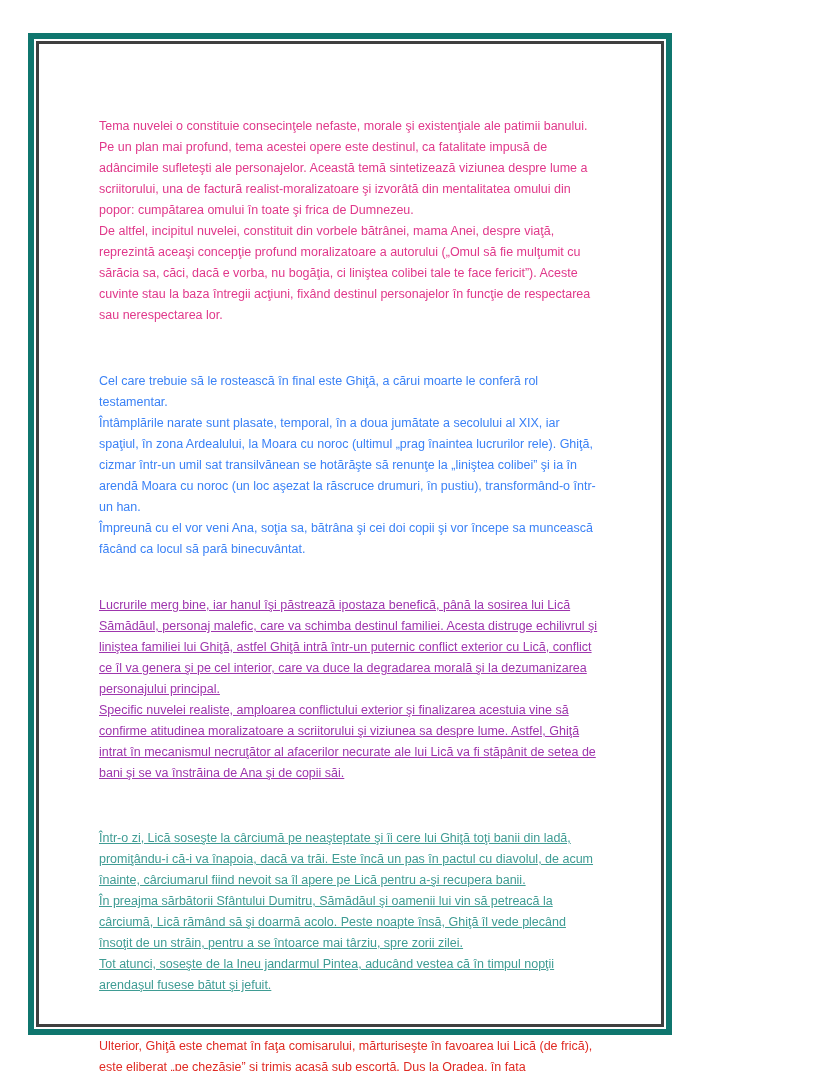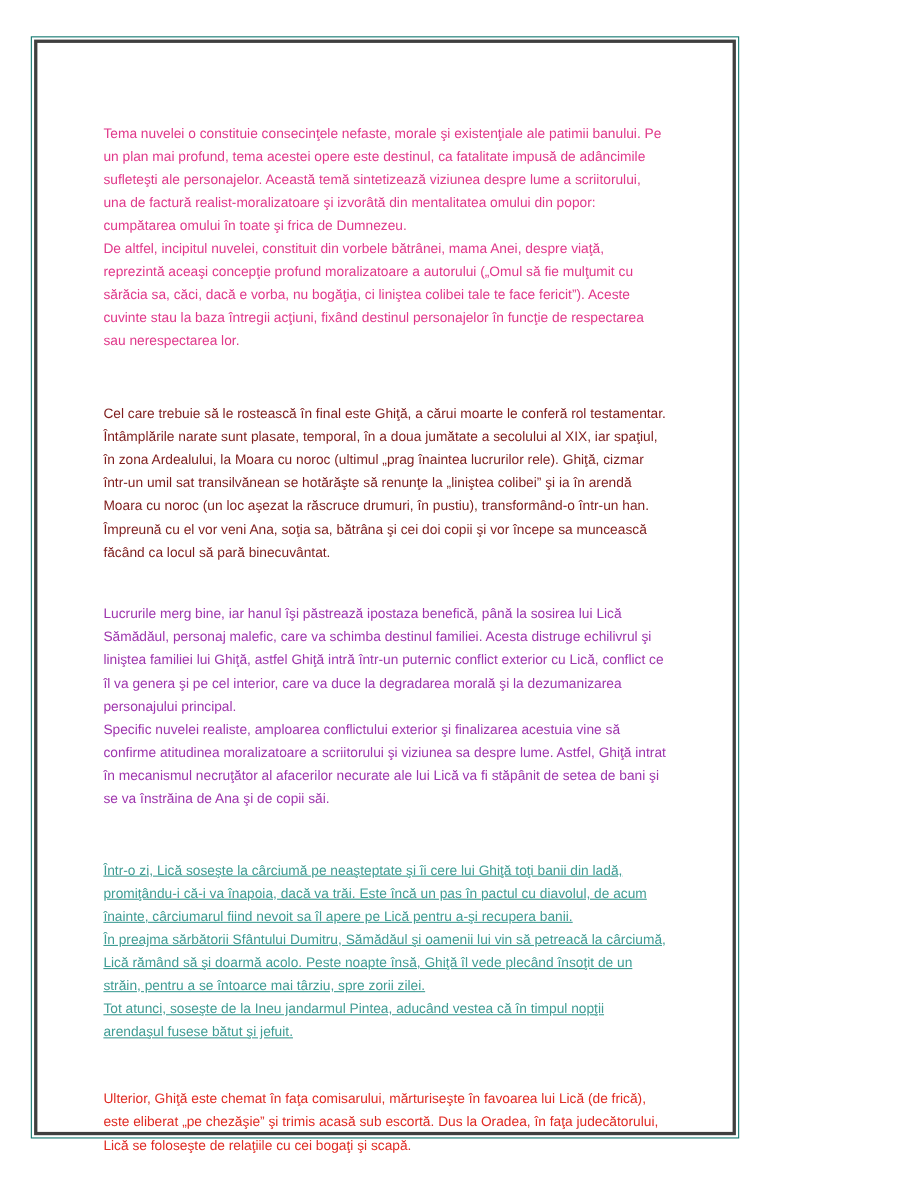--- a/index.html
+++ b/index.html
@@ -3,52 +3,52 @@
 <meta charset="utf-8">
 <style>
   html,body{margin:0;padding:0;}
   body{
     width:828px;height:1071px;background:#ffffff;
     font-family:"Liberation Sans",sans-serif;
     position:relative;overflow:hidden;
   }
   .page-frame{
     position:absolute;left:28px;top:33px;width:644px;height:1002px;
-    box-sizing:border-box;border:1px solid #0f766e;padding:2px;
+    box-sizing:border-box;border:6px solid #0f766e;padding:2px;
     background:#ffffff;
   }
   .page-frame-inner{
     box-sizing:border-box;width:100%;height:100%;
     border:3px solid #3f3f3f;background:#ffffff;
   }
   .content{
     box-sizing:border-box;
     padding:72px 60px 0 60px;
     font-size:12.5px;
     line-height:21px;
   }
   .para{
     margin:0;
     white-space:pre-line;
     text-align:left;
   }
   .para.p0{margin-bottom:45px;}
   .para.p1{margin-bottom:35px;}
-  .para.p2{margin-bottom:44px;}
+  .para.p2{margin-bottom:44px;text-decoration:underline;}
   .para.p3{margin-bottom:40px;}
 </style>
 </head>
 <body>
 
 <div class="page-frame">
   <div class="page-frame-inner">
     <div class="content">
       <p class="para p0" style="color: rgb(224, 56, 138);">Tema nuvelei o constituie consecinţele nefaste, morale şi existenţiale ale patimii banului. Pe un plan mai profund, tema acestei opere este destinul, ca fatalitate impusă de adâncimile sufleteşti ale personajelor. Această temă sintetizează viziunea despre lume a scriitorului, una de factură realist-moralizatoare şi izvorâtă din mentalitatea omului din popor: cumpătarea omului în toate şi frica de Dumnezeu.
 De altfel, incipitul nuvelei, constituit din vorbele bătrânei, mama Anei, despre viaţă, reprezintă aceaşi concepţie profund moralizatoare a autorului („Omul să fie mulţumit cu sărăcia sa, căci, dacă e vorba, nu bogăţia, ci liniştea colibei tale te face fericit”). Aceste cuvinte stau la baza întregii acţiuni, fixând destinul personajelor în funcţie de respectarea sau nerespectarea lor.</p>
-      <p class="para p1" style="color: #7f1d1d;">Cel care trebuie să le rostească în final este Ghiţă, a cărui moarte le conferă rol testamentar.
+      <p class="para p1" style="color: #3b82f6;">Cel care trebuie să le rostească în final este Ghiţă, a cărui moarte le conferă rol testamentar.
 Întâmplările narate sunt plasate, temporal, în a doua jumătate a secolului al XIX, iar spaţiul, în zona Ardealului, la Moara cu noroc (ultimul „prag înaintea lucrurilor rele). Ghiţă, cizmar într-un umil sat transilvănean se hotărăşte să renunţe la „liniştea colibei” şi ia în arendă Moara cu noroc (un loc aşezat la răscruce drumuri, în pustiu), transformând-o într-un han.
 Împreună cu el vor veni Ana, soţia sa, bătrâna şi cei doi copii şi vor începe sa muncească făcând ca locul să pară binecuvântat.</p>
       <p class="para p2" style="color: rgb(158, 53, 173);">Lucrurile merg bine, iar hanul îşi păstrează ipostaza benefică, până la sosirea lui Lică Sămădăul, personaj malefic, care va schimba destinul familiei. Acesta distruge echilivrul şi liniştea familiei lui Ghiţă, astfel Ghiţă intră într-un puternic conflict exterior cu Lică, conflict ce îl va genera şi pe cel interior, care va duce la degradarea morală şi la dezumanizarea personajului principal.
 Specific nuvelei realiste, amploarea conflictului exterior şi finalizarea acestuia vine să confirme atitudinea moralizatoare a scriitorului şi viziunea sa despre lume. Astfel, Ghiţă intrat în mecanismul necruţător al afacerilor necurate ale lui Lică va fi stăpânit de setea de bani şi se va înstrăina de Ana şi de copii săi.</p>
       <p class="para p3" style="color: rgb(63, 156, 148); text-decoration: underline;">Într-o zi, Lică soseşte la cârciumă pe neaşteptate şi îi cere lui Ghiţă toţi banii din ladă, promiţându-i că-i va înapoia, dacă va trăi. Este încă un pas în pactul cu diavolul, de acum înainte, cârciumarul fiind nevoit sa îl apere pe Lică pentru a-şi recupera banii.
 În preajma sărbătorii Sfântului Dumitru, Sămădăul şi oamenii lui vin să petreacă la cârciumă, Lică rămând să şi doarmă acolo. Peste noapte însă, Ghiţă îl vede plecând însoţit de un străin, pentru a se întoarce mai târziu, spre zorii zilei.
 Tot atunci, soseşte de la Ineu jandarmul Pintea, aducând vestea că în timpul nopţii arendaşul fusese bătut şi jefuit.</p>
       <p class="para p4" style="color: rgb(224, 42, 35);">Ulterior, Ghiţă este chemat în faţa comisarului, mărturiseşte în favoarea lui Lică (de frică), este eliberat „pe chezăşie” şi trimis acasă sub escortă. Dus la Oradea, în faţa judecătorului, Lică se foloseşte de relaţiile cu cei bogaţi şi scapă.</p>
     </div>
   </div>

